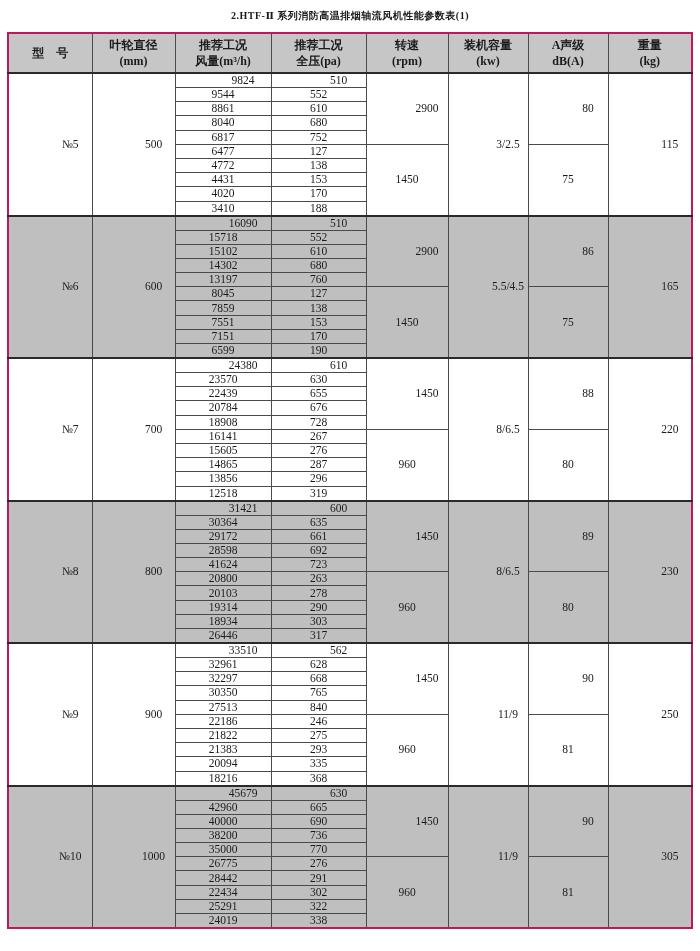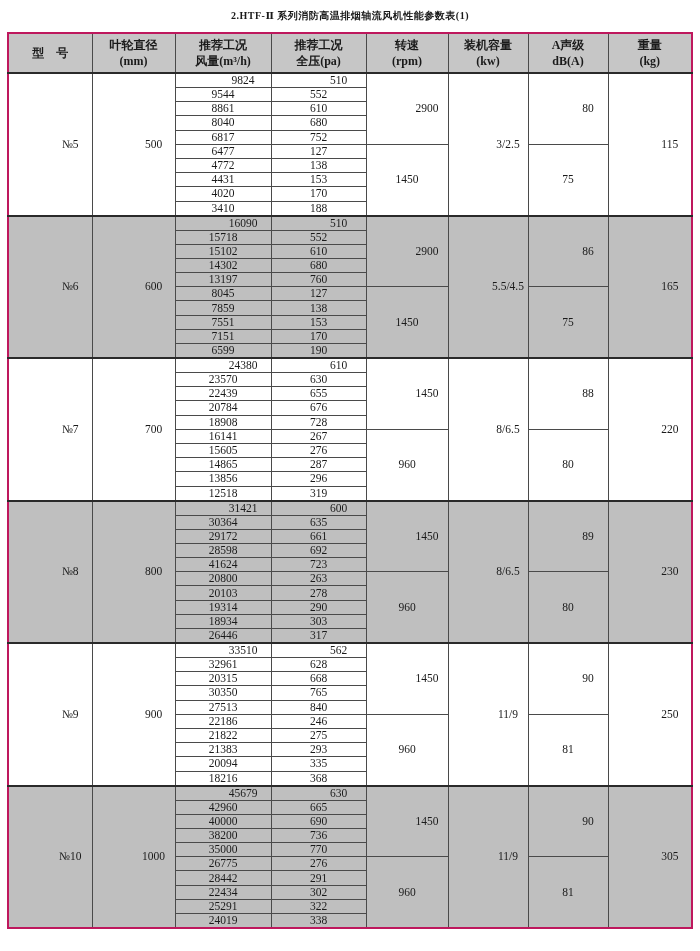--- a/index.html
+++ b/index.html
@@ -309,21 +309,21 @@
           <td rowspan="5">1450</td>
           <td rowspan="10">11/9</td>
           <td rowspan="5">90</td>
           <td rowspan="10">250</td>
         </tr>
         <tr>
           <td>32961</td>
           <td>628</td>
         </tr>
         <tr>
-          <td>20315</td>
+          <td>32297</td>
           <td>668</td>
         </tr>
         <tr>
           <td>30350</td>
           <td>765</td>
         </tr>
         <tr>
           <td>27513</td>
           <td>840</td>
         </tr>

